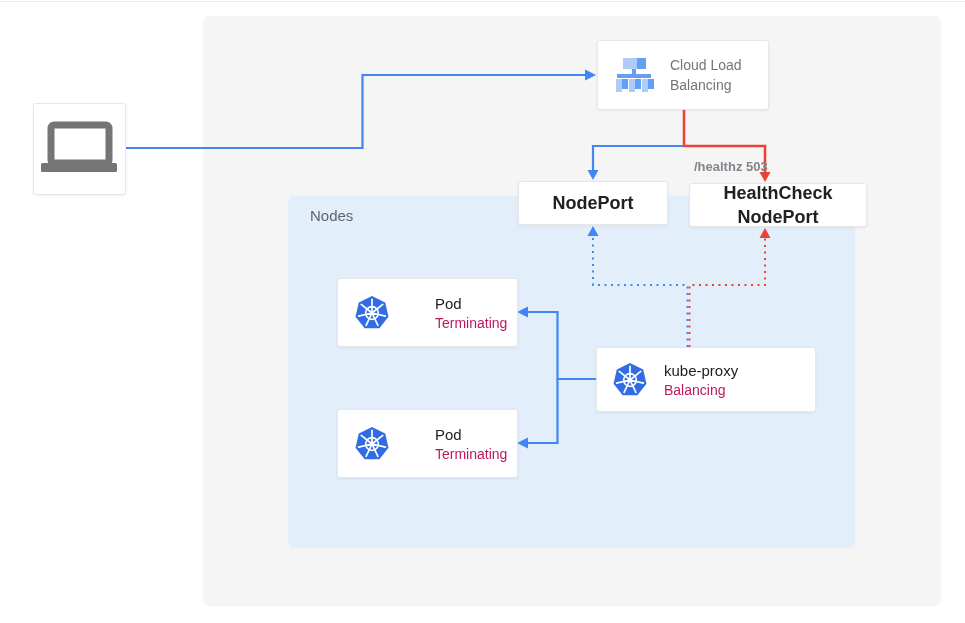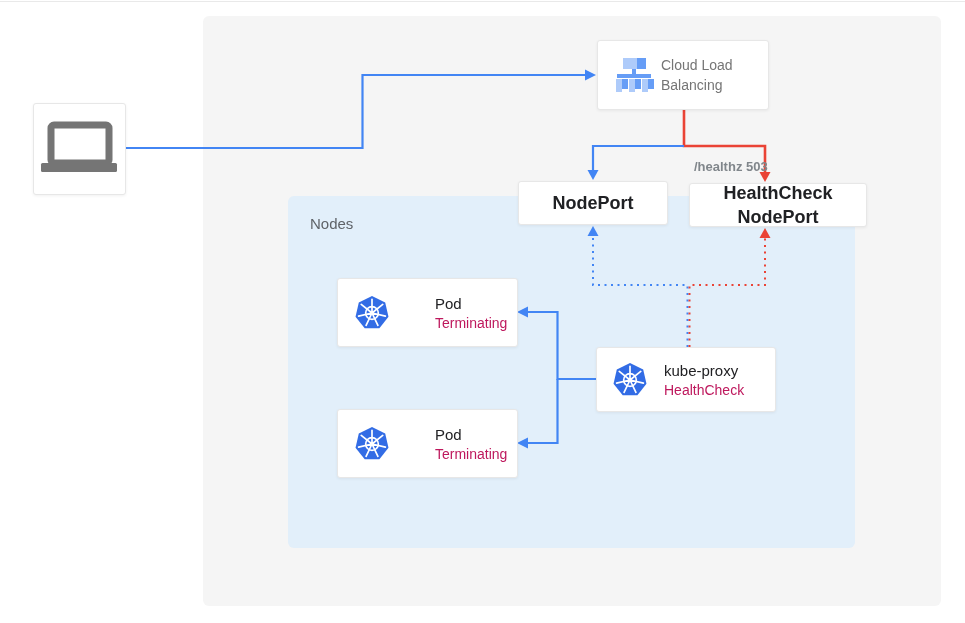--- a/index.html
+++ b/index.html
@@ -10,45 +10,45 @@
   .top-line{position:absolute;top:1px;left:0;width:965px;height:1px;background:#E9E9E9;}
   .panel{
     position:absolute;left:203px;top:16px;width:738px;height:590px;
     background:var(--panel_bg);border-radius:6px;z-index:0;
   }
   .nodes-region{
     position:absolute;left:288px;top:196px;width:567px;height:352px;
     background:var(--nodes_bg);border-radius:6px;z-index:1;
   }
   .nodes-label{
-    position:absolute;left:22px;top:19px;font-size:15px;color:#5F6368;
+    position:absolute;left:22px;top:11px;font-size:15px;color:#5F6368;
   }
   .wires{position:absolute;left:0;top:0;width:965px;height:623px;z-index:2;}
   .w-blue{stroke:var(--blue);fill:none;stroke-width:2.2px;}
   .w-red{stroke:var(--red);fill:none;stroke-width:2.6px;}
   .dotted{stroke-dasharray:2 4.5;stroke-width:2px;}
   .a-blue{fill:var(--blue);stroke:none;}
   .a-red{fill:var(--red);stroke:none;}
   .box{
     position:absolute;background:#fff;border:1px solid #E7E7E7;border-radius:3px;
     box-shadow:0 1px 3px rgba(0,0,0,0.06);z-index:3;box-sizing:border-box;
   }
   .client-box{left:33px;top:103px;width:93px;height:92px;
     display:flex;align-items:center;justify-content:center;}
   .clb-box{left:597px;top:40px;width:172px;height:70px;
     display:flex;align-items:center;padding-left:15px;}
-  .clb-text{margin-left:4px;width:92px;font-size:14px;line-height:1.45;color:#757575;}
+  .clb-text{margin-left:13px;width:92px;font-size:14px;line-height:1.45;color:#757575;}
   .port-box{display:flex;align-items:center;justify-content:center;text-align:center;
     font-size:18px;font-weight:700;color:#202124;line-height:1.35;}
   .nodeport-box{left:518px;top:181px;width:150px;height:44px;}
   .hcnp-box{left:689px;top:183px;width:178px;height:44px;padding:0 10px;}
   .svc-box{display:flex;align-items:center;padding-left:15px;}
   .pod1-box{left:337px;top:278px;width:181px;height:69px;}
   .pod2-box{left:337px;top:409px;width:181px;height:69px;}
-  .kproxy-box{left:596px;top:347px;width:180px;height:65px;padding-left:14px;}
+  .kproxy-box{left:596px;top:347px;width:220px;height:65px;padding-left:14px;}
   .svc-text{margin-left:15px;}
   .pod-text{margin-left:44px;}
   .svc-title{font-size:15px;color:#212124;}
   .svc-sub{font-size:14px;color:#be185d;margin-top:3px;}
   .healthz{
     position:absolute;left:694px;top:121px;z-index:3;
     font-size:13px;font-weight:700;color:#80868B;margin-top:38px;
   }
   .k8s-hept{fill:var(--kubernetes_blue);}
   .k8s-wheel{stroke:#fff;stroke-width:1.6px;fill:none;stroke-linecap:round;}
@@ -153,16 +153,16 @@
 
   <div class="box svc-box kproxy-box">
     <svg width="38" height="38" viewBox="0 0 36 36">
       <polygon class="k8s-hept" points="18,2 30.5,8.1 33.6,21.6 25,32.4 11.1,32.4 2.4,21.6 5.5,8.1"></polygon>
       <circle class="k8s-wheel" cx="18" cy="18" r="6"></circle>
       <path class="k8s-wheel" d="M18,18 L18,5 M18,18 L28.2,9.9 M18,18 L30.7,20.9 M18,18 L23.6,29.7 M18,18 L12.4,29.7 M18,18 L5.3,20.9 M18,18 L7.8,9.9"></path>
       <circle class="k8s-hub" cx="18" cy="18" r="2"></circle>
     </svg>
     <div class="svc-text">
       <div class="svc-title">kube-proxy</div>
-      <div class="svc-sub">HealthCheck</div>
+      <div class="svc-sub">Balancing</div>
     </div>
   </div>
 </div>
 
 </body></html>

